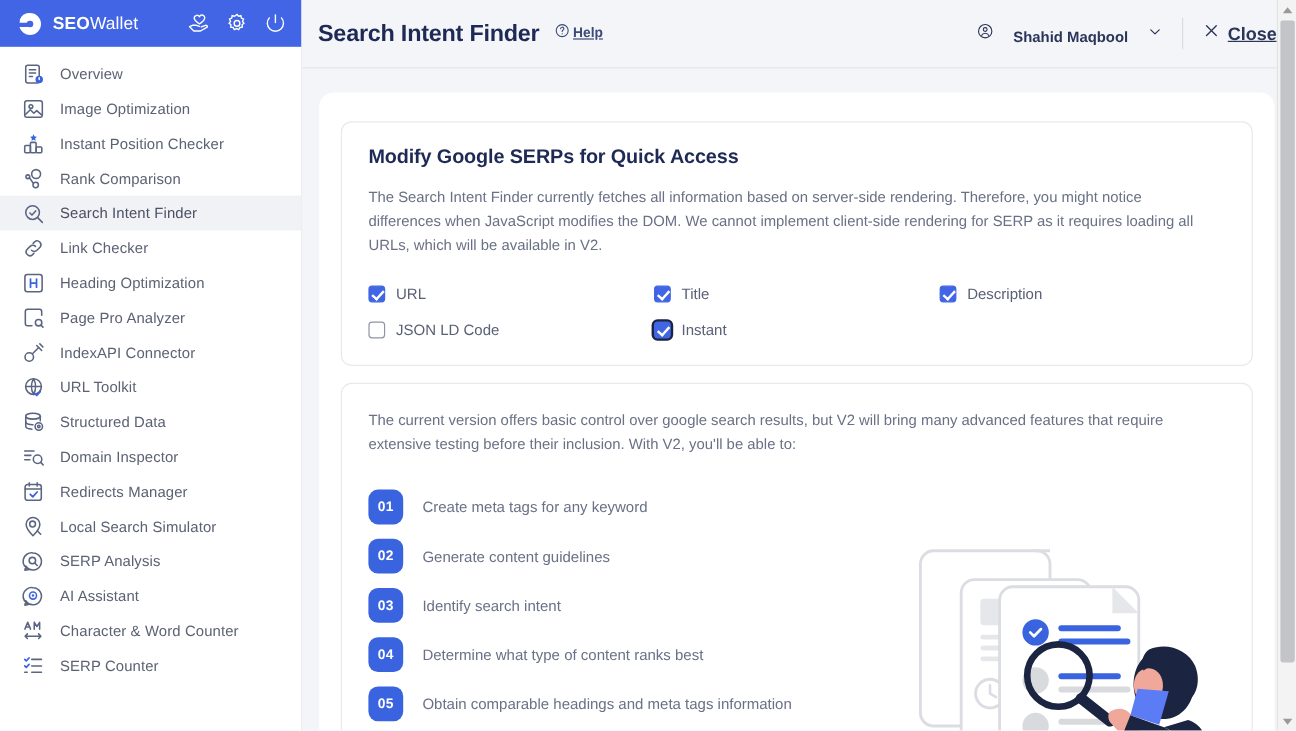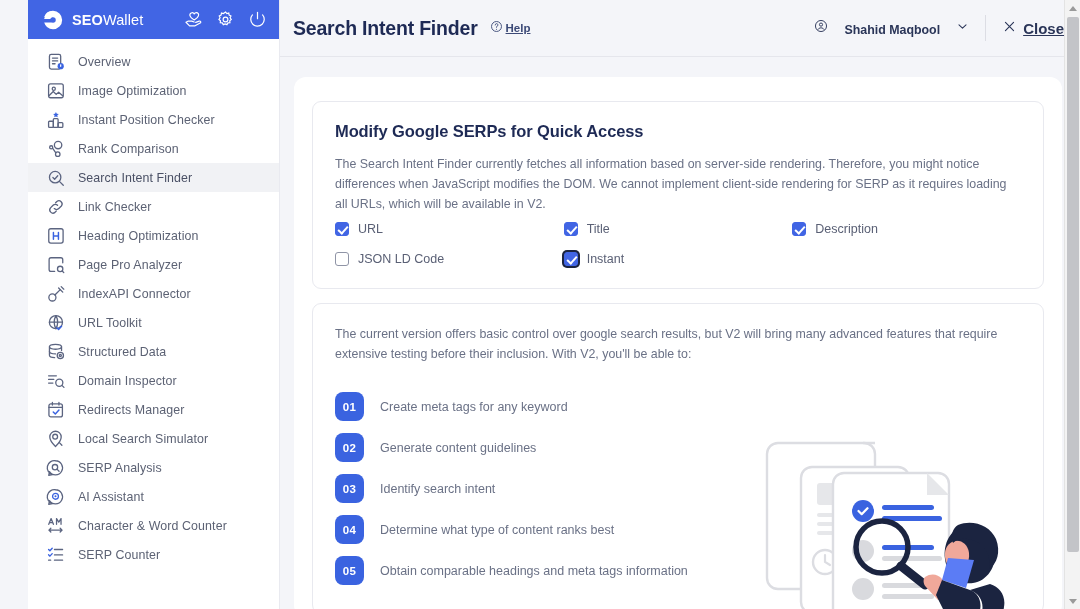--- a/index.html
+++ b/index.html
@@ -2,21 +2,21 @@
 <html><head>
 <meta charset="utf-8">
 <style>
   * { box-sizing: border-box; margin: 0; padding: 0; }
   html, body {
     width: 1080px; height: 609px;
     overflow: hidden;
     font-family: "Liberation Sans", sans-serif;
     background: #f4f5f9;
   }
-  .app { display: flex; width: 1080px; height: 609px; position: relative; padding-left: 28px; }
+  .app { display: flex; width: 1080px; height: 609px; position: relative; }
 
   
   .sidebar {
     width: 252px; height: 609px;
     background: #ffffff;
     display: flex; flex-direction: column;
     border-right: 1px solid #e9eaf0;
     flex: 0 0 252px;
   }
   .brandbar {
@@ -89,21 +89,21 @@
   .card-title {
     font-size: 16.5px; font-weight: 700; color: #1e2a55;
     margin-bottom: 13px; letter-spacing: -.1px;
   }
   .card-para {
     font-size: 12.4px; line-height: 20px; color: #6a7186; max-width: 700px;
   }
 
   .cbgrid {
     display: grid; grid-template-columns: 1fr 1fr 1fr;
-    row-gap: 16px; margin-top: 8px;
+    row-gap: 16px; margin-top: 24px;
   }
   .cbrow { display: flex; align-items: center; gap: 9px; cursor: pointer; }
   .cbox {
     width: 14px; height: 14px; border-radius: 3px; flex: 0 0 14px;
     border: 1.6px solid #8f94a6; background: #fff;
     position: relative; display: block;
   }
   .cbox.checked { background: #4165e4; border-color: #4165e4; }
   .cbox.checked::after {
     content: ""; position: absolute;

